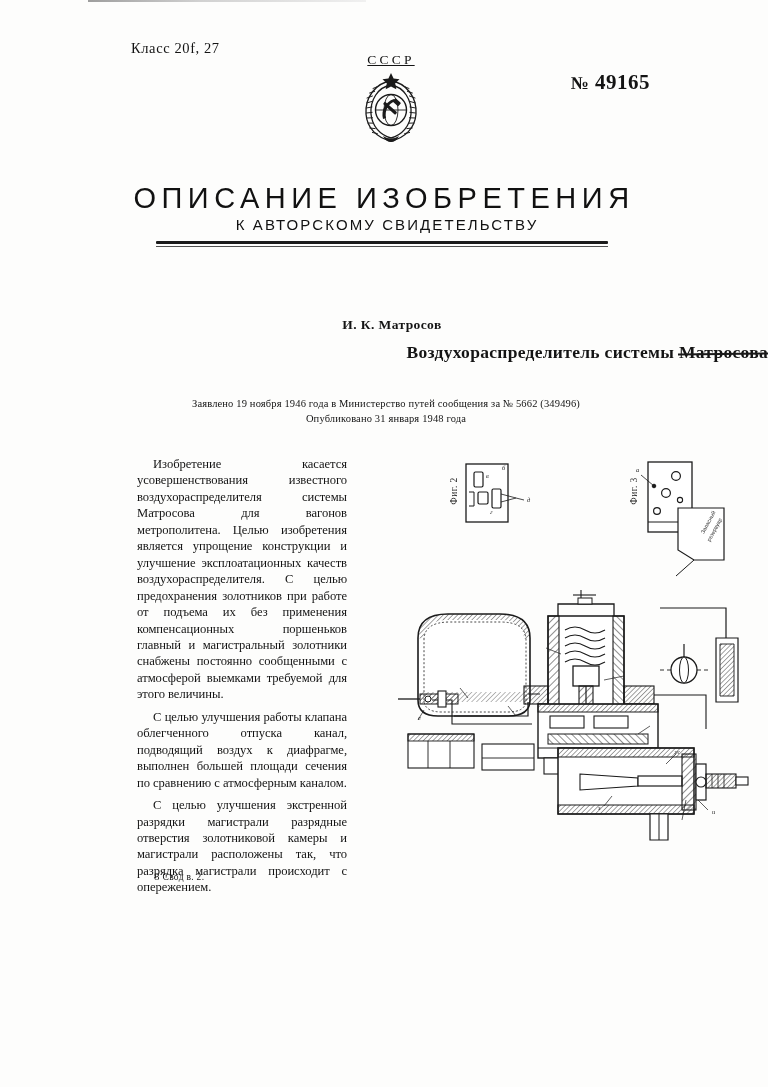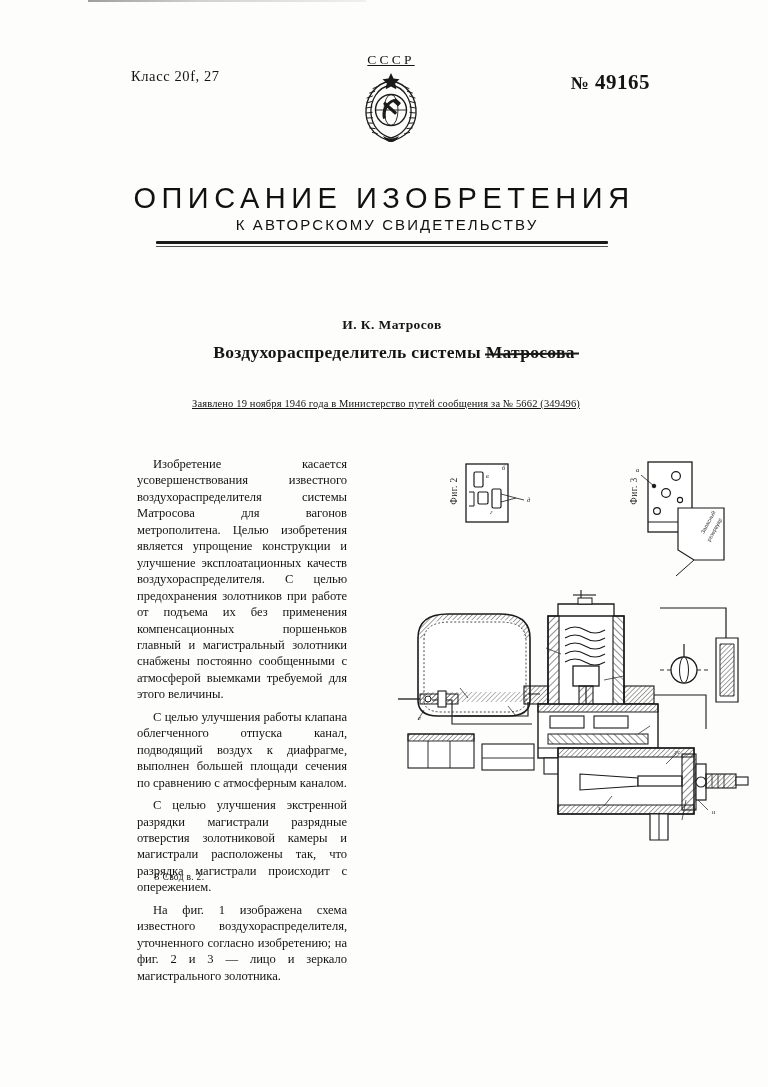--- a/index.html
+++ b/index.html
@@ -28,21 +28,21 @@
     width: 278px;
     height: 2px;
     background: linear-gradient(90deg, #8d8d8d 0%, #c9c9c9 40%, #eeeeee 100%);
     opacity: .85;
   }
 
   
   .klass {
     position: absolute;
     left: 131px;
-    top: 68px;
+    top: 40px;
     font-size: 14.5px;
     letter-spacing: .6px;
     white-space: nowrap;
   }
   .cccp {
     position: absolute;
     left: 0; right: 0;
     top: 52px;
     text-align: center;
     font-size: 13.5px;
@@ -119,21 +119,21 @@
     text-align: center;
     font-size: 13.5px;
     font-weight: bold;
     letter-spacing: .4px;
     padding-left: 4px;
   }
   .invention-title {
     position: absolute;
     left: 16px; right: 0;
     top: 342px;
-    text-align: center;
+    text-align: right;
     font-size: 17.5px;
     font-weight: bold;
     line-height: 21px;
     letter-spacing: .3px;
     padding-left: 4px;
   }
   .invention-title .ln { display: block; }
   .struck {
     position: relative;
     display: inline-block;
@@ -150,21 +150,21 @@
   .filing {
     position: absolute;
     left: 0; right: 0;
     top: 396px;
     text-align: center;
     font-size: 10.5px;
     line-height: 15px;
     letter-spacing: .15px;
     padding-left: 4px;
   }
-  .filing .ln { display: block; text-decoration: underline; }
+  .filing .ln { display: block; }
 
   
   .col {
     position: absolute;
     left: 131px;
     top: 450px;
     width: 222px;
     font-size: 12.6px;
     line-height: 16.45px;
     text-align: justify;
@@ -277,27 +277,27 @@
   </div>
 
   <div class="author">И. К. Матросов</div>
 
   <div class="invention-title">
     <span class="ln"><span>Воздухораспределитель системы </span><span class="struck">Матросова</span></span>
   </div>
 
   <div class="filing">
     <span class="ln">Заявлено 19 ноября 1946 года в Министерство путей сообщения за № 5662 (349496)</span>
+    <span class="ln">Опубликовано 31 января 1948 года</span>
   </div>
 
   <div class="col">
     <p>Изобретение касается усовершенствования известного воздухораспределителя системы Матросова для вагонов метрополитена. Целью изобретения является упрощение конструкции и улучшение эксплоатационных качеств воздухораспределителя. С целью предохранения золотников при работе от подъема их без применения компенсационных поршеньков главный и магистральный золотники снабжены постоянно сообщенными с атмосферой выемками требуемой для этого величины.</p>
     <p class="cont">С целью улучшения работы клапана облегченного отпуска канал, подводящий воздух к диафрагме, выполнен большей площади сечения по сравнению с атмосферным каналом.</p>
     <p class="cont">С целью улучшения экстренной разрядки магистрали разрядные отверстия золотниковой камеры и магистрали расположены так, что разрядка магистрали происходит с опережением.</p>
-    <p class="cont">На фиг. 1 изображена схема известного воздухораспределителя, уточненного согласно изобретению; на фиг. 2 и 3 — лицо и зеркало магистрального золотника.</p>
   </div>
 
   <div class="footnote">
     <span class="num">8</span>
     <span>Свод в. 2.</span>
   </div>
 
   <div class="fig-area">
 
     <div class="rot-label" style="left:42px; top:38px;">Фиг. 2</div>

